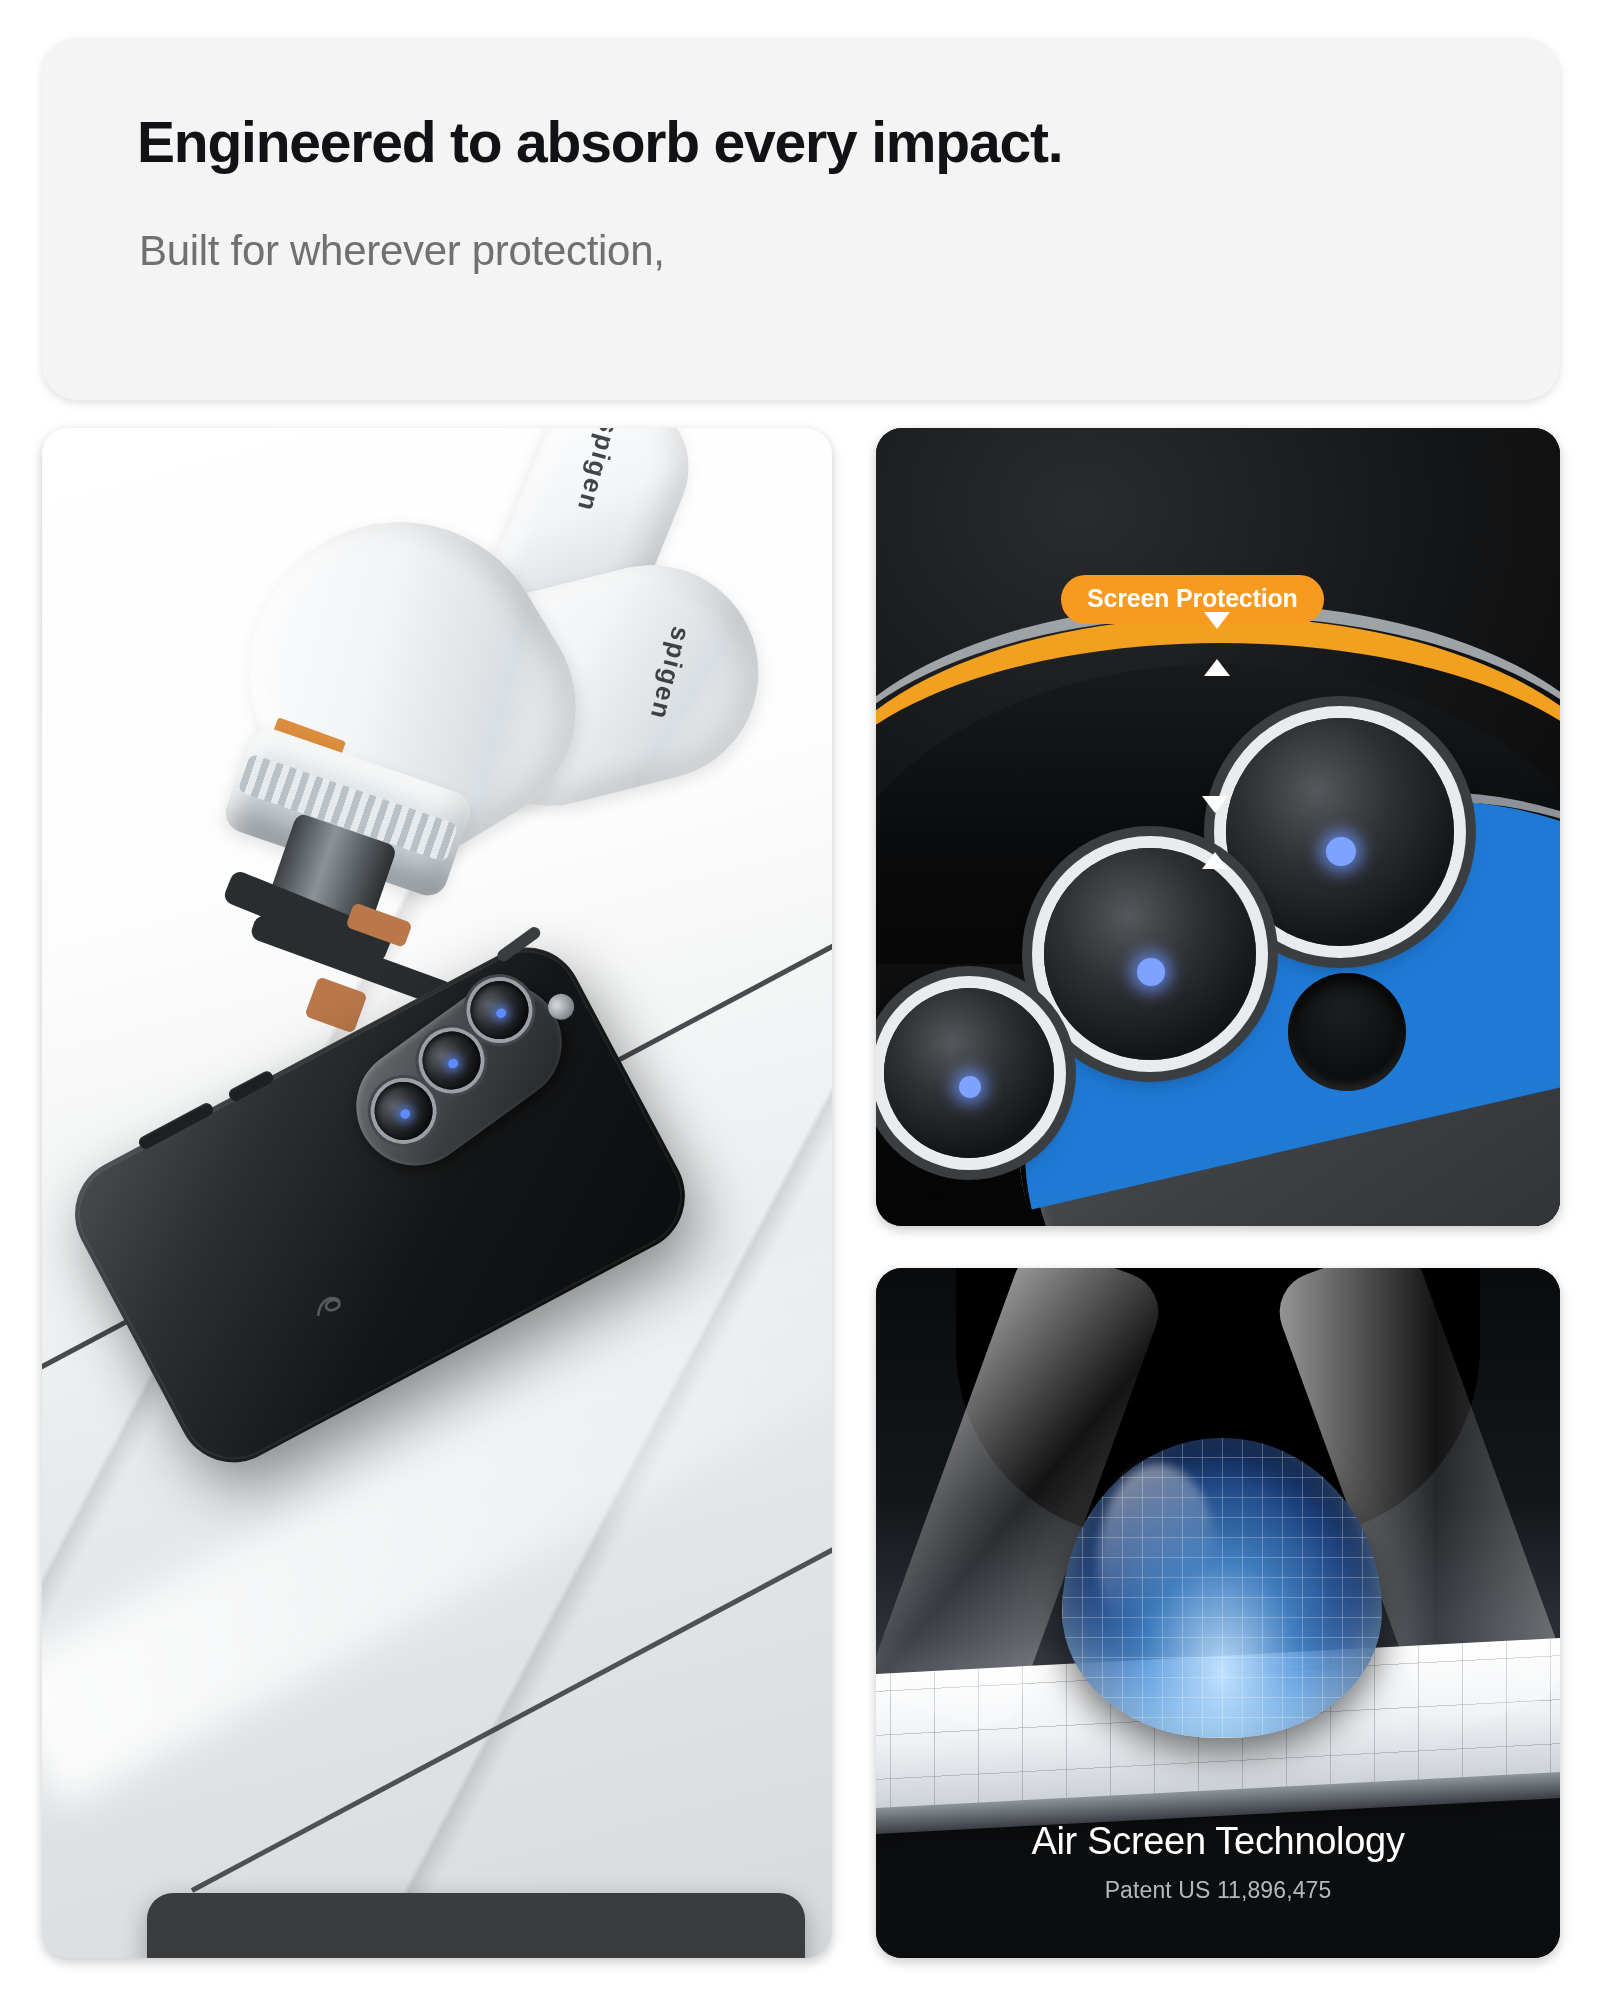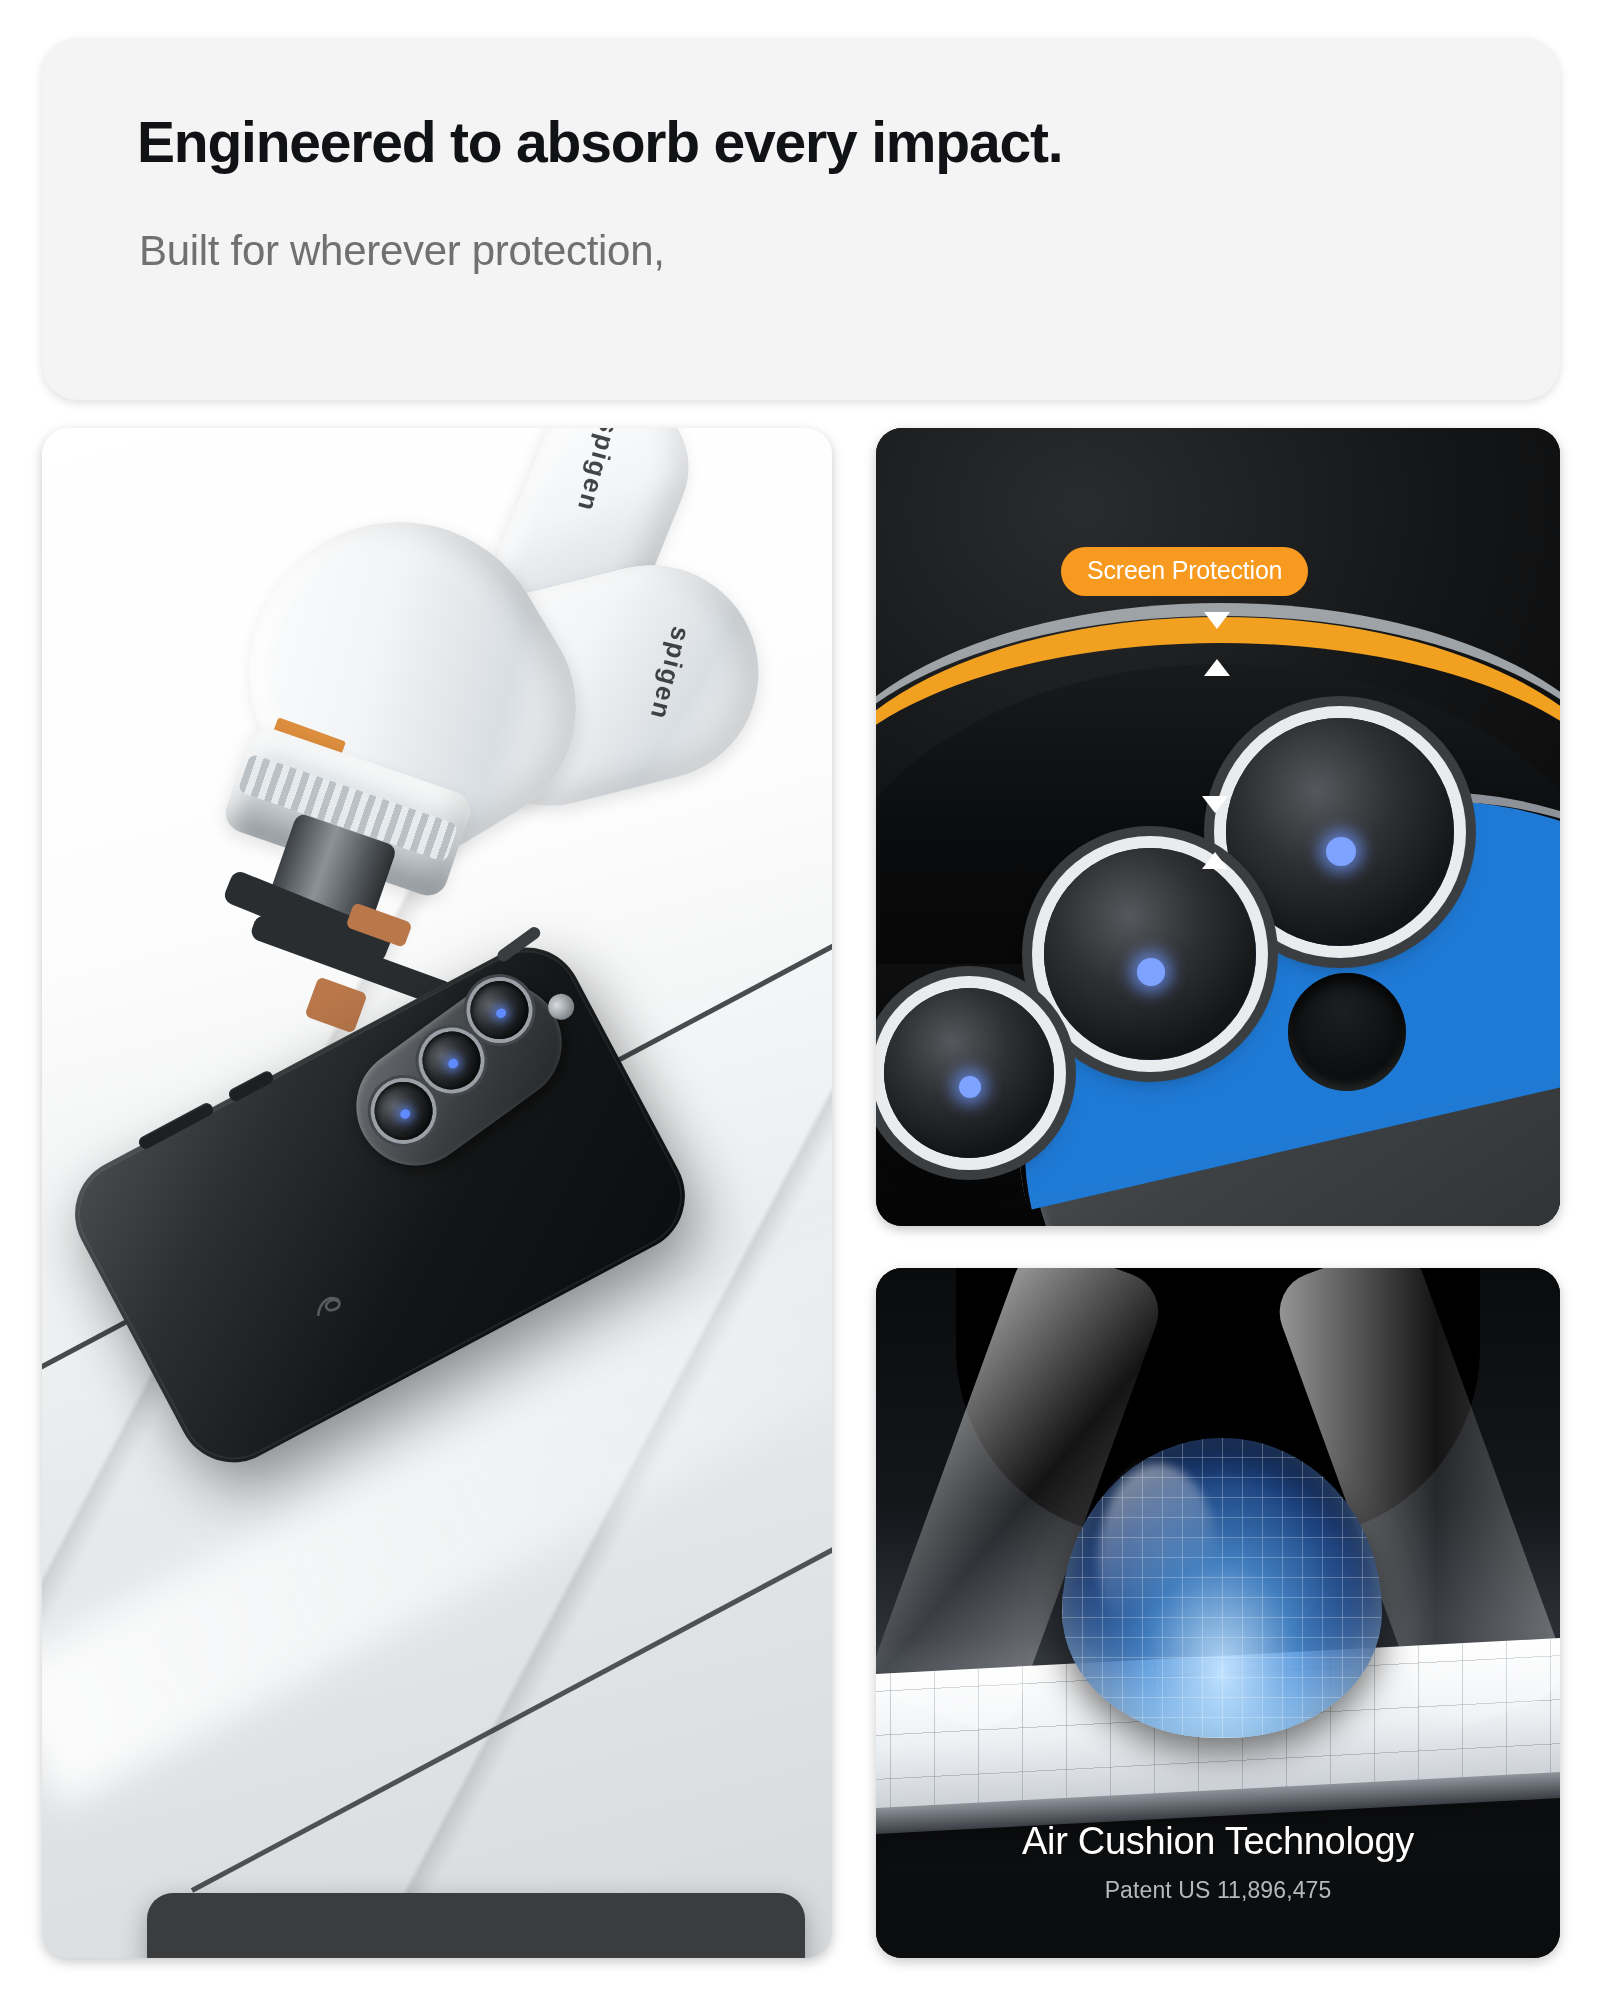--- a/index.html
+++ b/index.html
@@ -137,22 +137,22 @@
   .big-lens::after{ content:''; position:absolute; left:44%; top:52%; width:13%; height:13%;
       border-radius:50%; background:#7ea2ff; box-shadow:0 0 16px 7px rgba(110,150,255,.7); }
   .bl-1{ left:350px; top:290px; width:228px; height:228px; }
   .bl-2{ left:168px; top:420px; width:212px; height:212px; }
   .bl-3{ left:8px; top:560px; width:170px; height:170px; }
   .cam-hole{ position:absolute; left:412px; top:545px; width:118px; height:118px; border-radius:50%;
       background:radial-gradient(circle at 46% 32%, #1c1e20 0%, #0b0c0d 70%);
       box-shadow:inset 0 8px 14px rgba(0,0,0,.85), inset 0 -6px 10px rgba(255,255,255,.12); }
 
   
-  .badge{ position:absolute; border-radius:999px; color:#fff; font-size:25px; font-weight:400;
-      padding:9px 26px 11px; letter-spacing:-.2px; white-space:nowrap; }
+  .badge{ position:absolute; border-radius:999px; color:#fff; font-size:25px; font-weight:700;
+      padding:9px 26px 11px; letter-spacing:-.2px; white-space:nowrap;margin-top:28px; }
   .badge-screen{ background:#f79a1f; left:185px; top:119px; }
   .badge-camera{ background:#1b87f0; left:182px; top:304px; }
   .tri{ position:absolute; width:0; height:0; }
   .tri-down{ border-left:13px solid transparent; border-right:13px solid transparent;
       border-top:17px solid #ffffff; }
   .tri-up{ border-left:13px solid transparent; border-right:13px solid transparent;
       border-bottom:17px solid #ffffff; }
   .t1{ left:328px; top:184px; }
   .t2{ left:328px; top:231px; }
   .t3{ left:326px; top:368px; }
@@ -278,18 +278,18 @@
     <div class="rb-bg"></div>
     <div class="tabletop"></div>
     <div class="tabletop-edge"></div>
     <div class="corner-black"></div>
     <div class="case-wall cw-l"></div>
     <div class="case-wall cw-r"></div>
     <div class="bubble"></div>
     <div class="bubble-gloss"></div>
 
     <div class="rb-caption">
-      <div class="rb-title">Air Cushion Technology</div>
+      <div class="rb-title">Air Screen Technology</div>
       <div class="rb-sub">Patent US 11,896,475</div>
     </div>
   </div>
 
 </div>
 
 </body></html>

